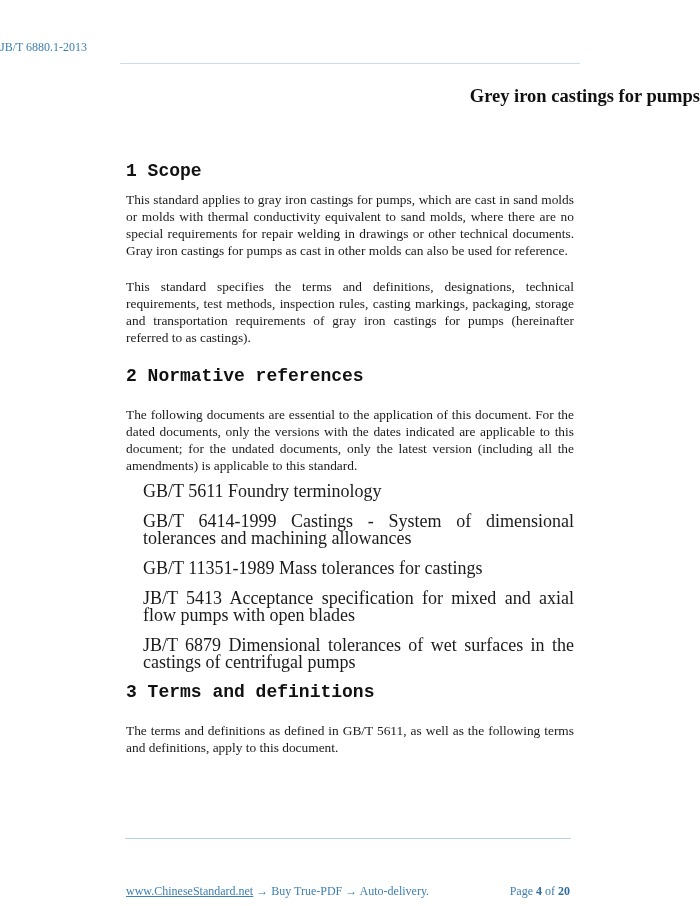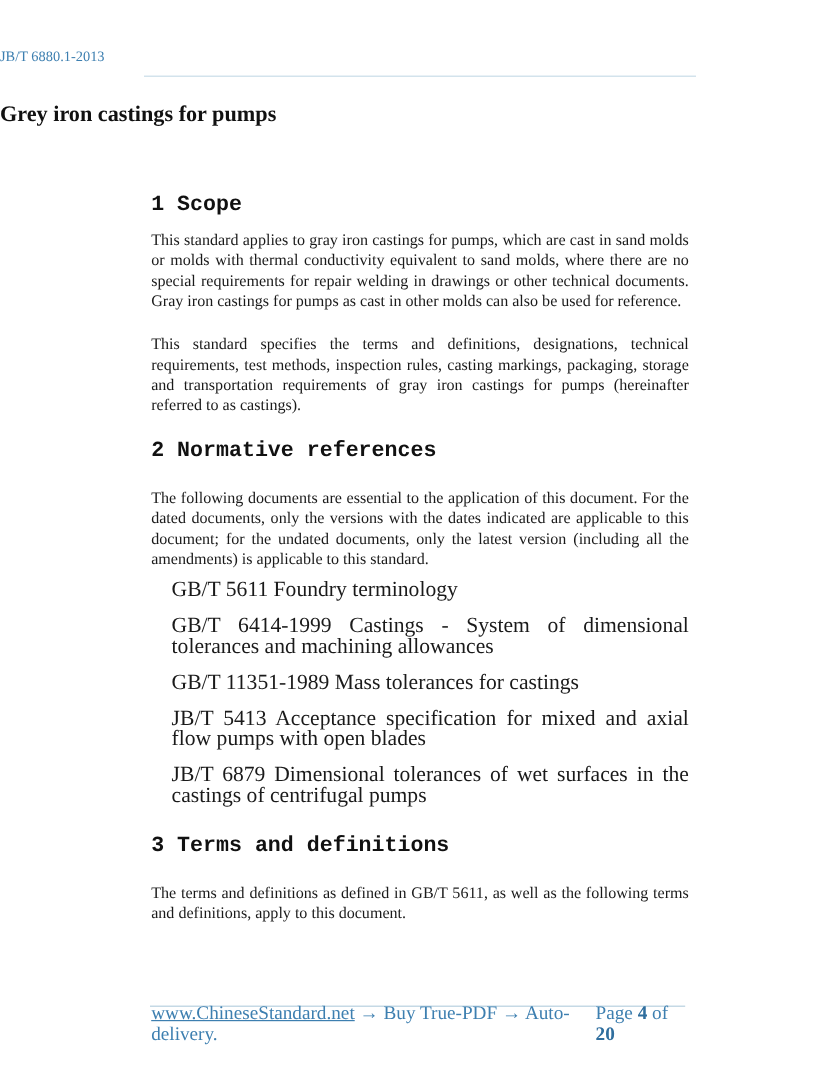--- a/index.html
+++ b/index.html
@@ -1,29 +1,29 @@
 <!DOCTYPE html>
 <html><head>
   <meta charset="utf-8">
   <style>
     html, body { margin: 0; padding: 0; background: #ffffff; }
     body { width: 700px; height: 906px; position: relative; overflow: hidden;
            font-family: "Liberation Serif", "DejaVu Serif", serif; color: #1a1a1a; }
     .header-code { position: absolute; top: 40px; left: 0; width: 685px; text-align: left;
                    font-size: 12px; color: #3d7fb0; }
     .header-rule { position: absolute; top: 63px; left: 120px; width: 460px; height: 1px; background: #c9dde8; }
-    .doc-title { position: absolute; top: 86px; left: 0; width: 700px; text-align: left;
+    .doc-title { position: absolute; top: 86px; left: 0; width: 700px; text-align: right;
                  font-size: 18.5px; font-weight: bold; color: #111; margin: 0; }
     .content { position: absolute; left: 126px; top: 160px; width: 448px; }
     h2 { font-size: 18px; font-weight: bold; margin: 0; color: #111; line-height: 22px; font-family: Liberation Mono, monospace; }
     p { font-size: 13.4px; line-height: 17px; margin: 0; text-align: justify; }
     .ref { padding-left: 17px; font-size: 18px; line-height: 17px; text-align: justify; }
     .footer-rule { position: absolute; top: 838px; left: 125px; width: 446px; height: 1px; background: #b7d0df; }
-    .footer { position: absolute; top: 836px; left: 126px; width: 448px; font-size: 16px; color: #3d7fb0;
-              display: flex; }
+    .footer { position: absolute; top: 884px; left: 126px; width: 448px; font-size: 12px; color: #3d7fb0;
+              display: flex; justify-content: space-between; }
     .footer a { color: #3d7fb0; text-decoration: underline; }
     .footer b { color: #2f6e9e; }
   </style>
 </head>
 <body>
 
 <div class="header-code">JB/T 6880.1-2013</div>
 <div class="header-rule"></div>
 
 <h1 class="doc-title">Grey iron castings for pumps</h1>
@@ -38,21 +38,21 @@
   <section style="margin-top:19px">
     <h2>2 Normative references</h2>
     <p style="margin-top:19px">The following documents are essential to the application of this document. For the dated documents, only the versions with the dates indicated are applicable to this document; for the undated documents, only the latest version (including all the amendments) is applicable to this standard.</p>
     <div class="ref" style="margin-top:9px">GB/T 5611 Foundry terminology</div>
     <div class="ref" style="margin-top:13px">GB/T 6414-1999 Castings - System of dimensional tolerances and machining allowances</div>
     <div class="ref" style="margin-top:13px">GB/T 11351-1989 Mass tolerances for castings</div>
     <div class="ref" style="margin-top:13px">JB/T 5413 Acceptance specification for mixed and axial flow pumps with open blades</div>
     <div class="ref" style="margin-top:13px">JB/T 6879 Dimensional tolerances of wet surfaces in the castings of centrifugal pumps</div>
   </section>
 
-  <section style="margin-top:23px">
+  <section style="margin-top:10px">
     <h2>3 Terms and definitions</h2>
     <p style="margin-top:19px">The terms and definitions as defined in GB/T 5611, as well as the following terms and definitions, apply to this document.</p>
   </section>
 </div>
 
 <div class="footer-rule"></div>
 <div class="footer">
   <span>
     <a>www.ChineseStandard.net</a>
     <span>→</span>

